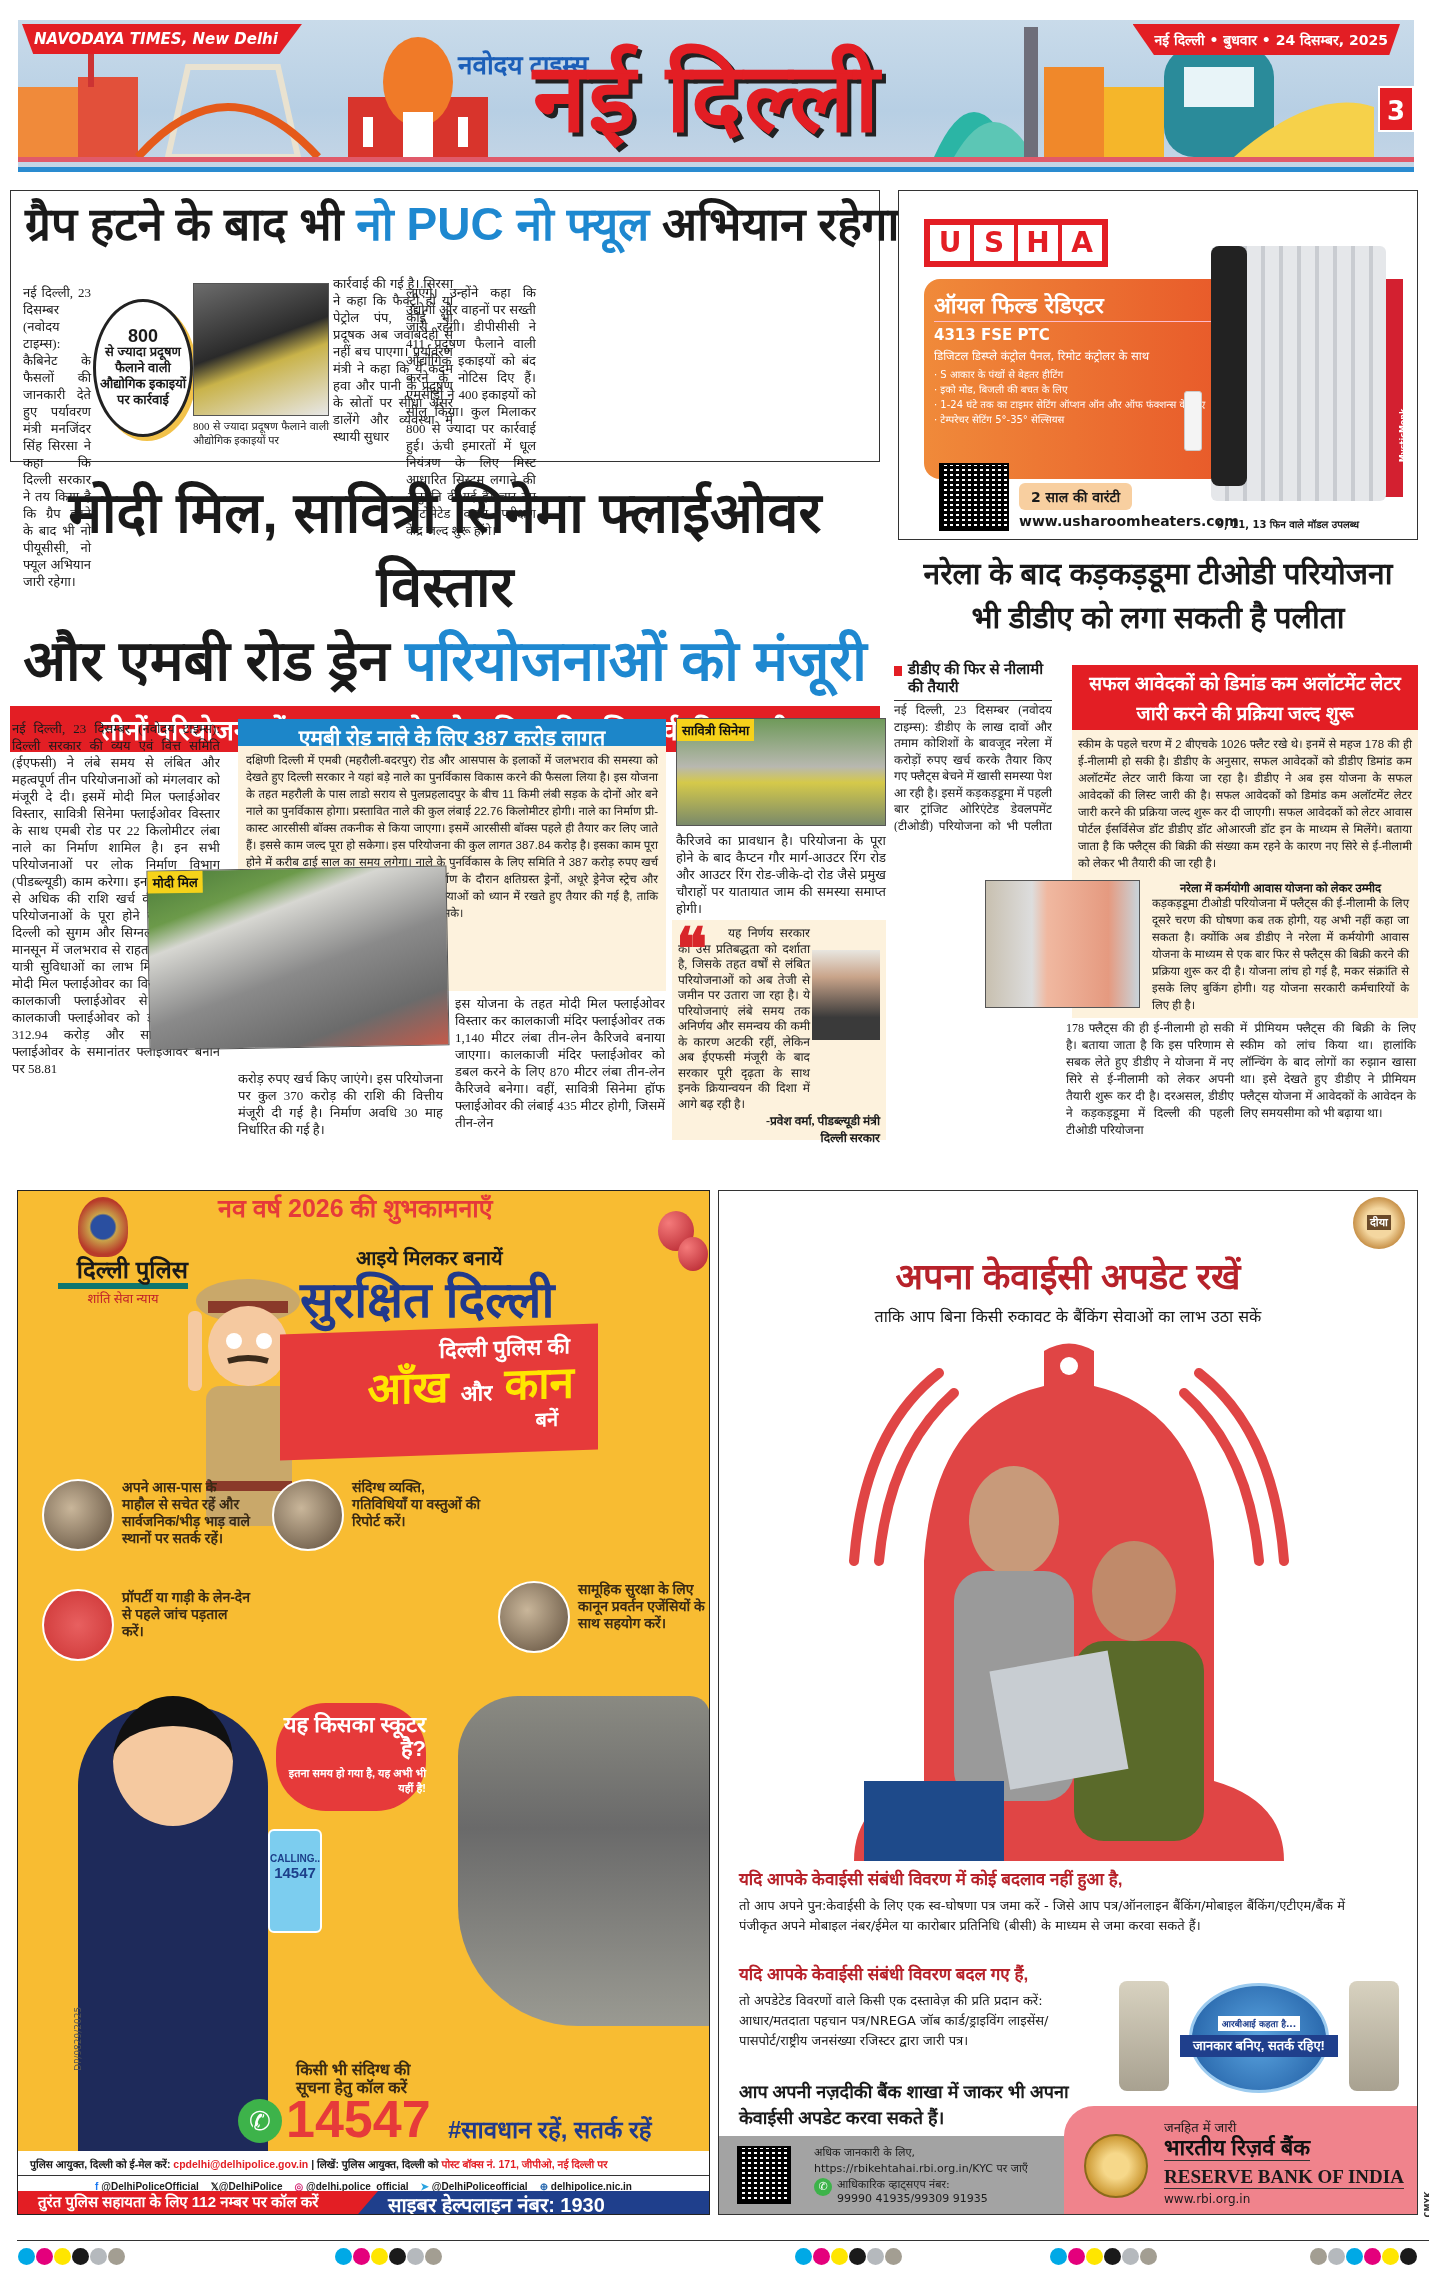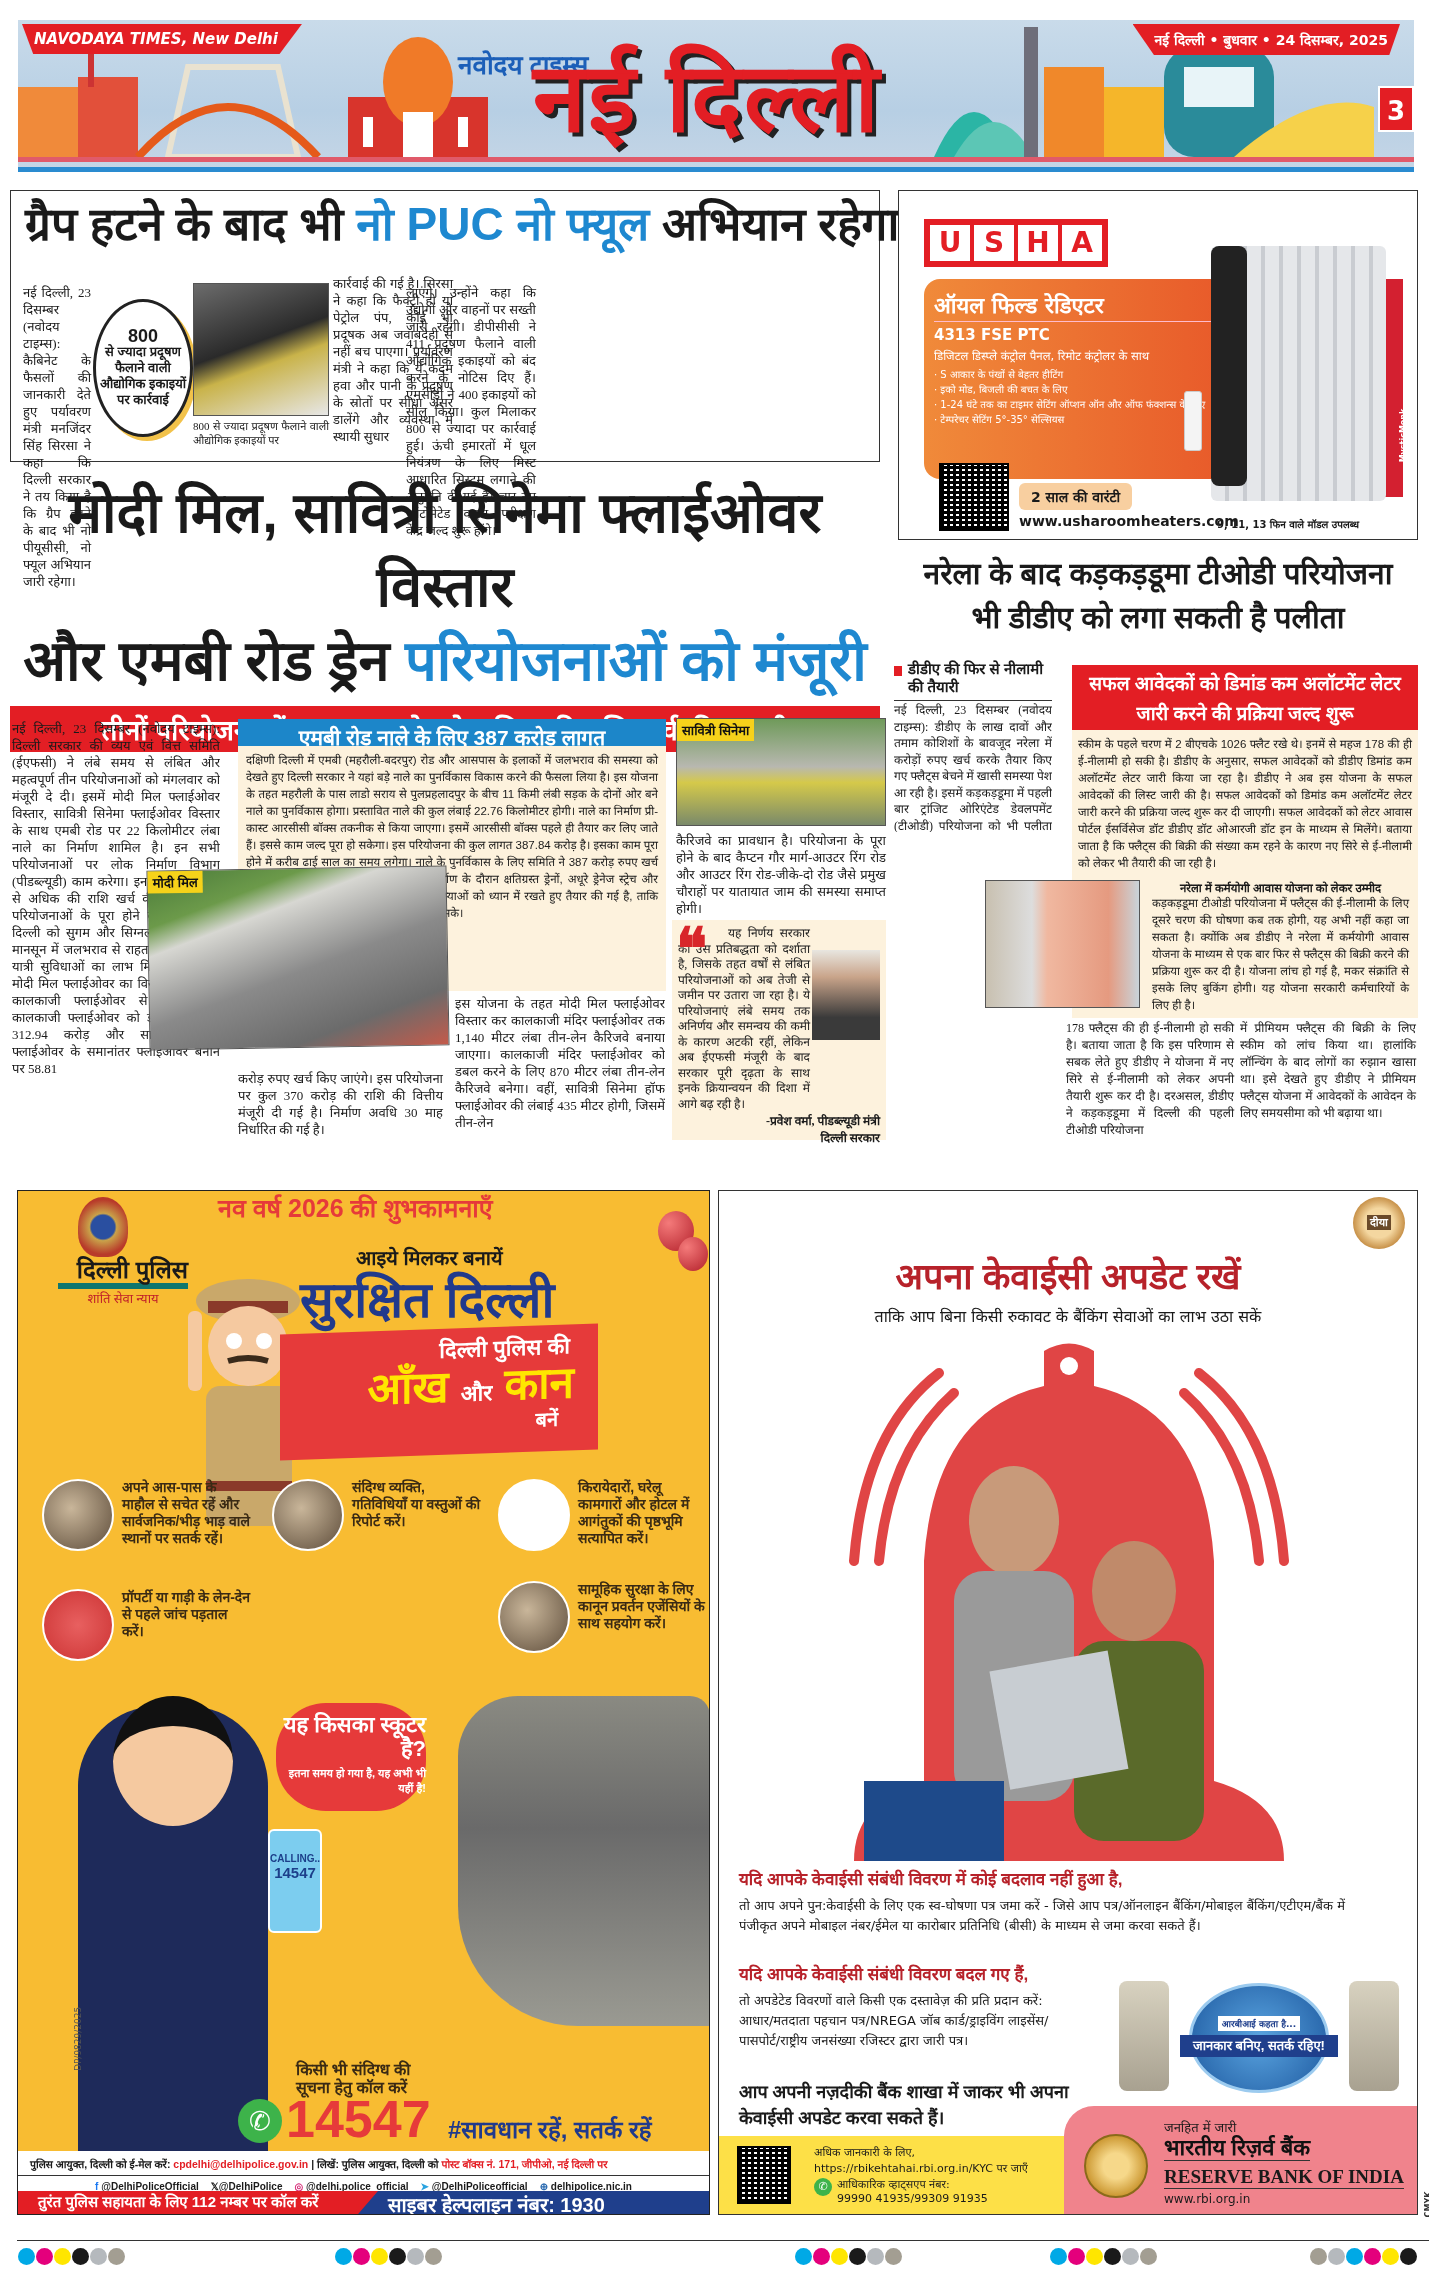--- a/index.html
+++ b/index.html
@@ -224,24 +224,20 @@
     <div class="h1" style="color:#fff;font-size:20px;text-align:right;padding-right:40px">बनें</div>
   </div>
   <div class="tip" style="left:24px;top:288px;width:210px">
       <div class="ph"></div>
       <div class="tx">अपने आस-पास के माहौल से सचेत रहें और सार्वजनिक/भीड़ भाड़ वाले स्थानों पर सतर्क रहें।</div>
     </div>
   <div class="tip" style="left:254px;top:288px;width:210px">
       <div class="ph"></div>
       <div class="tx">संदिग्ध व्यक्ति, गतिविधियाँ या वस्तुओं की रिपोर्ट करें।</div>
     </div>
-  <div class="tip" style="left:480px;top:288px;width:210px">
-      <div class="ph" style="background:#fff"></div>
-      <div class="tx">किरायेदारों, घरेलू कामगारों और होटल में आगंतुकों की पृष्ठभूमि सत्यापित करें।</div>
-    </div>
   <div class="tip" style="left:24px;top:398px;width:210px">
       <div class="ph" style="background:radial-gradient(circle,#e86060,#c33)"></div>
       <div class="tx">प्रॉपर्टी या गाड़ी के लेन-देन से पहले जांच पड़ताल करें।</div>
     </div>
   <div class="tip" style="left:480px;top:390px;width:210px">
       <div class="ph"></div>
       <div class="tx">सामूहिक सुरक्षा के लिए कानून प्रवर्तन एजेंसियों के साथ सहयोग करें।</div>
     </div>
   <div class="abs" style="left:440px;top:505px;width:252px;height:330px;background:linear-gradient(180deg,#8a8a82 0%,#6a6a6a 40%,#9a9a92 100%);border-radius:60px 20px 0 120px"></div>
   <div class="abs" style="left:60px;top:515px;width:190px;height:500px;background:#1e2a5a;border-radius:80px 80px 0 0">
@@ -305,21 +301,21 @@
   <p class="abs" style="left:20px;top:800px;width:320px;font-size:13px;line-height:20px">तो अपडेटेड विवरणों वाले किसी एक दस्तावेज़ की प्रति प्रदान करें: आधार/मतदाता पहचान पत्र/NREGA जॉब कार्ड/ड्राइविंग लाइसेंस/पासपोर्ट/राष्ट्रीय जनसंख्या रजिस्टर द्वारा जारी पत्र।</p>
   <div class="abs h1" style="left:20px;top:888px;width:330px;font-size:18px;line-height:26px">आप अपनी नज़दीकी बैंक शाखा में जाकर भी अपना केवाईसी अपडेट करवा सकते हैं।</div>
   <div class="abs" style="left:400px;top:780px;width:280px;height:130px">
     <div class="abs" style="left:0;top:10px;width:50px;height:110px;background:linear-gradient(180deg,#d8d2c0,#a8a190);border-radius:8px"></div>
     <div class="abs" style="right:0;top:10px;width:50px;height:110px;background:linear-gradient(180deg,#d8d2c0,#a8a190);border-radius:8px"></div>
     <div class="abs" style="left:70px;top:12px;width:140px;height:110px;border-radius:50%;border:3px solid #9ccbef;background:radial-gradient(circle,#5aa4e0,#1e5aa0);color:#fff;text-align:center;padding-top:26px">
       <div style="font-size:9px;font-weight:bold;background:#fff;color:#1f3f8c;display:inline-block;padding:1px 4px">आरबीआई कहता है...</div>
       <div class="h1" style="color:#fff;font-size:13px;background:#1f3f8c;margin:4px -12px;padding:4px">जानकार बनिए, सतर्क रहिए!</div>
     </div>
   </div>
-  <div class="abs" style="left:0;top:945px;width:345px;height:80px;background:#fde047">
+  <div class="abs" style="left:0;top:945px;width:345px;height:80px;background:#a3a3a3">
     <div class="qr abs" style="left:18px;top:10px;width:54px;height:58px"></div>
     <div class="abs" style="left:95px;top:8px;font-size:11px">अधिक जानकारी के लिए,</div>
     <div class="abs" style="left:95px;top:24px;font-size:11px">https://rbikehtahai.rbi.org.in/KYC पर जाएँ</div>
     <div class="abs" style="left:95px;top:42px;width:18px;height:18px;border-radius:50%;background:#3db34a;color:#fff;font-size:11px;text-align:center;line-height:18px">✆</div>
     <div class="abs" style="left:118px;top:40px;font-size:11px">आधिकारिक व्हाट्सएप नंबर:</div>
     <div class="abs" style="left:118px;top:56px;font-size:11px">99990 41935/99309 91935</div>
   </div>
   <div class="abs" style="left:345px;top:915px;width:355px;height:110px;background:#f0838c;border-radius:30px 0 0 0">
     <div class="abs" style="left:20px;top:28px;width:64px;height:64px;border-radius:50%;background:radial-gradient(circle,#f6d88a 30%,#c8922a 75%);border:2px solid #8a6a1a"></div>
     <div class="abs" style="left:100px;top:12px;font-size:13px">जनहित में जारी</div>

